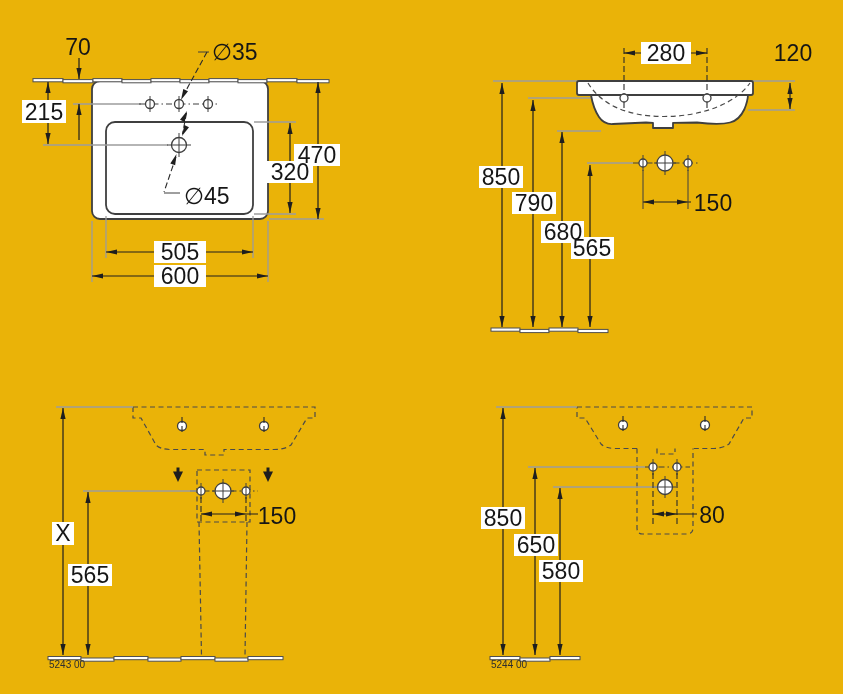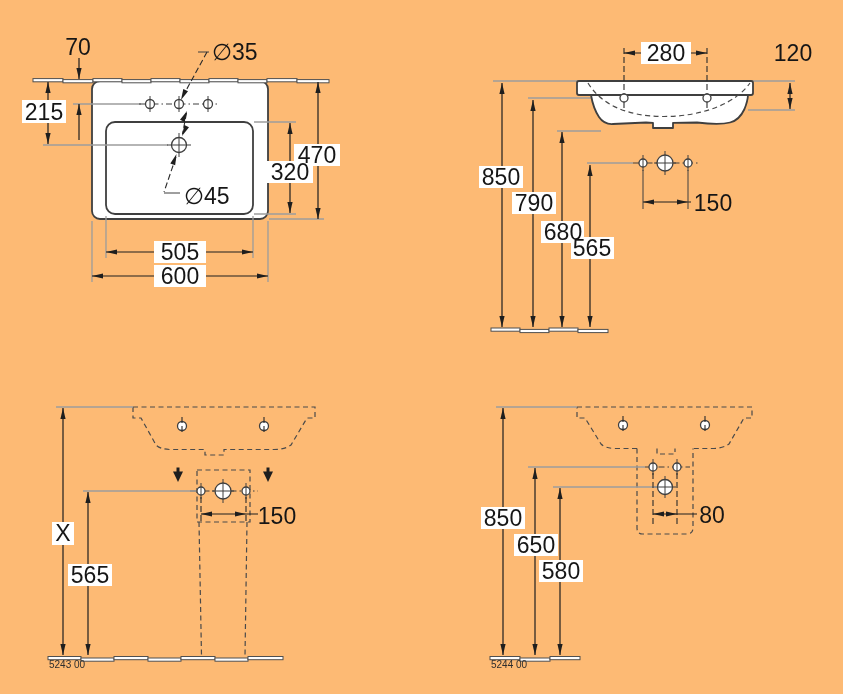--- a/index.html
+++ b/index.html
@@ -1,16 +1,16 @@
 <!DOCTYPE html>
 <html><head>
 <meta charset="utf-8">
 <style>
   html,body{margin:0;padding:0;background:#ffffff;}
-  .stage{position:relative;width:843px;height:694px;background:#fdba74;overflow:hidden;
+  .stage{position:relative;width:843px;height:694px;background:#eab308;overflow:hidden;
          font-family:"Liberation Sans",sans-serif;}
   svg text{font-family:"Liberation Sans","DejaVu Sans",sans-serif;fill:#161616;}
   .dim-t{font-size:23px;}
   .code-t{font-size:10px;fill:#2e2e2e;}
   .solidf{stroke:#3f3f3f;fill:#ffffff;stroke-width:1.8;stroke-linejoin:round;}
   .hid{stroke:#4a4a4a;fill:none;stroke-width:1.2;stroke-dasharray:5 3.5;}
   .ext{stroke:#9c9c9c;stroke-width:1.3;fill:none;}
   .dim{stroke:#1e1e1e;stroke-width:1.2;fill:none;}
   .thin{stroke:#3f3f3f;stroke-width:1;fill:none;}
   .cdash{stroke:#3f3f3f;stroke-width:1;fill:none;stroke-dasharray:6 3 1.5 3;}

